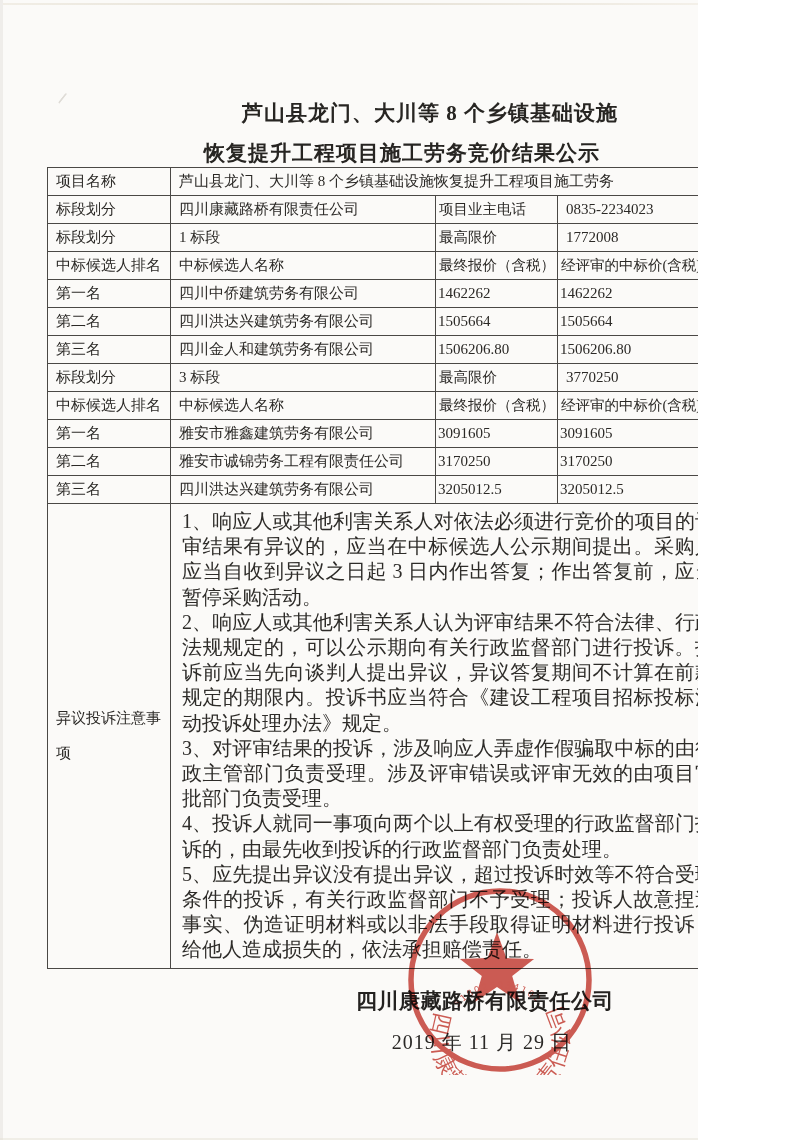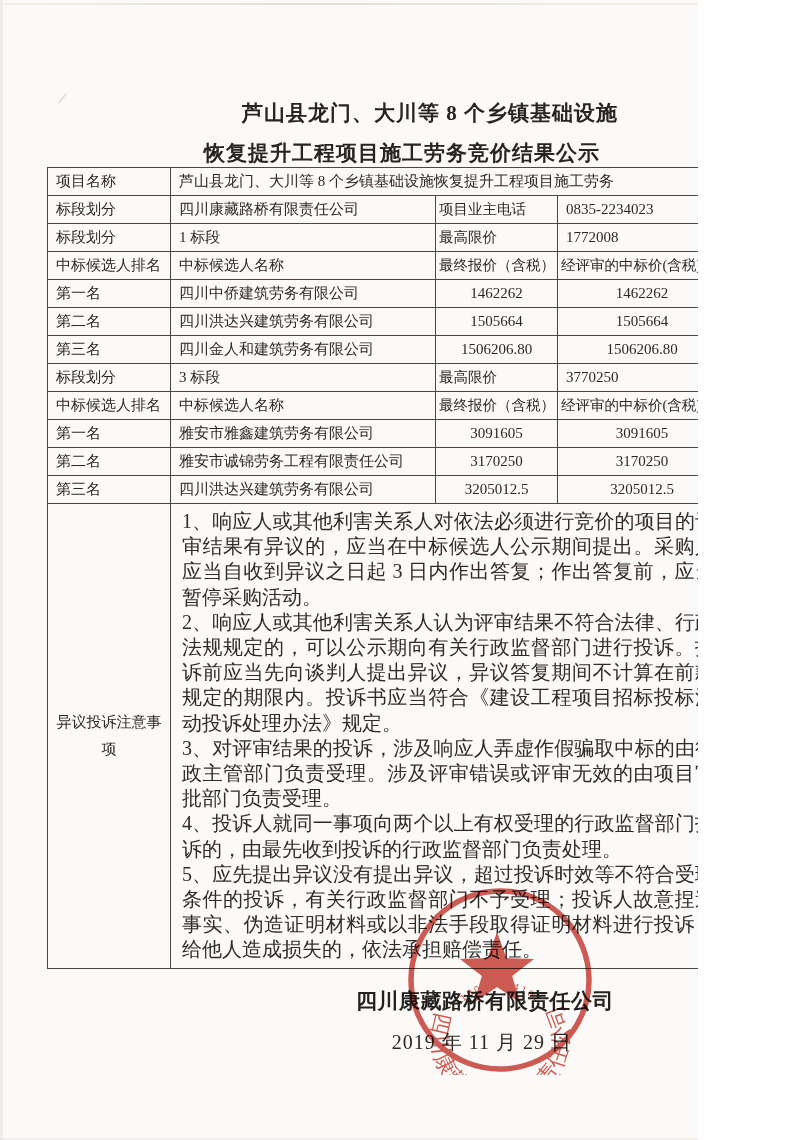--- a/index.html
+++ b/index.html
@@ -20,23 +20,23 @@
   .title { position:absolute; left:0; width:800px; text-align:center;
     font-weight:bold; font-size:21px; letter-spacing:1px; color:#272522; }
   .title.l1 { top:99px; transform:translateX(30px); }
   .title.l2 { top:139px; transform:translateX(2px); }
 
   table.doc-table { position:absolute; left:47px; top:167px; width:679px;
     border-collapse:collapse; table-layout:fixed; }
   .doc-table td { border:1px solid #4a4845; padding:0 8px; font-size:15px;
     height:27px; overflow:hidden; white-space:nowrap; vertical-align:middle; }
   .doc-table tr.bold td { font-weight:normal; }
-  .doc-table td.num { text-align:center; padding:0 2px; }
+  .doc-table td.num { text-align:left; padding:0 2px; }
   .doc-table td.hdr { padding:0 3px; font-size:14.5px; }
-  .doc-table td.notice-label { white-space:normal; vertical-align:middle; line-height:27px;text-align:center; }
+  .doc-table td.notice-label { white-space:normal; vertical-align:middle; line-height:35px; }
   .doc-table tr.tall td { height:367px; }
   .doc-table td.notice-cell { white-space:normal; vertical-align:top; padding:5px 11px; }
   .notice-cell p { margin:0; font-size:20px; line-height:25.2px; text-align:justify; color:#2e2c29; }
 
   .footer-company { position:absolute; top:987px; left:0; width:800px; text-align:center;
     transform:translateX(85px); font-size:21px; font-weight:bold; letter-spacing:.5px; color:#242220; }
   .footer-date { position:absolute; top:1029px; left:0; width:800px; text-align:center;
     transform:translateX(82px); font-size:20px; letter-spacing:1px; color:#2a2826; }
 
   .seal { position:absolute; left:405px; top:885px; width:190px; height:190px;

